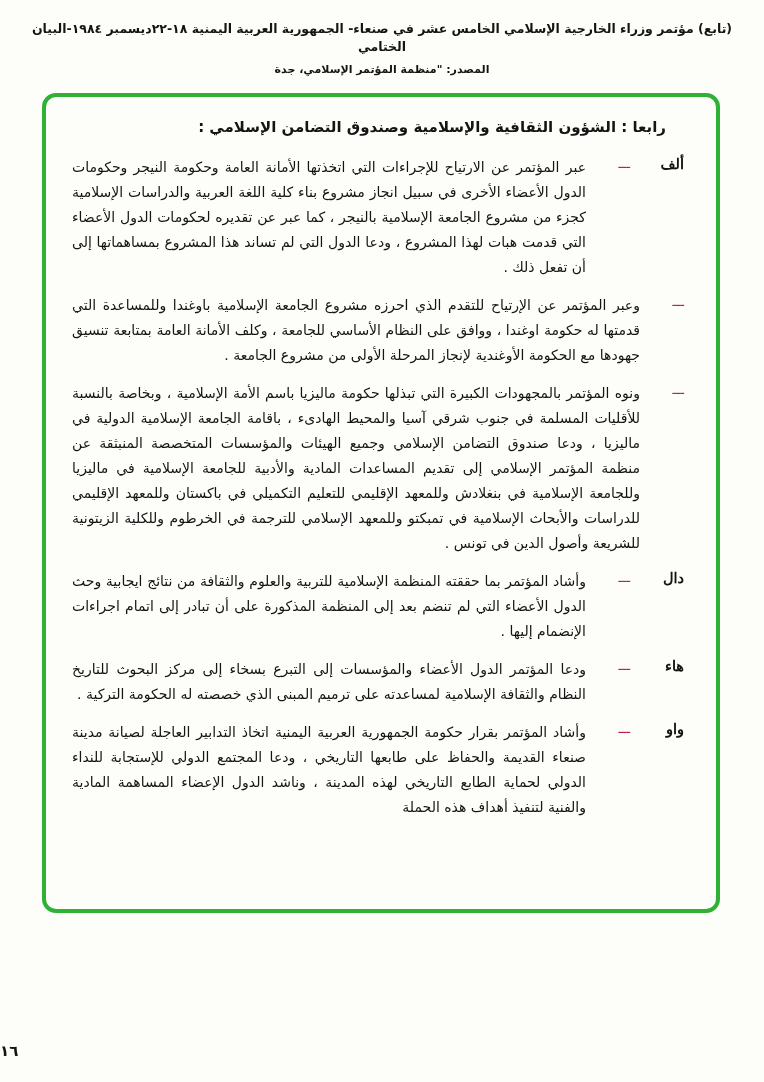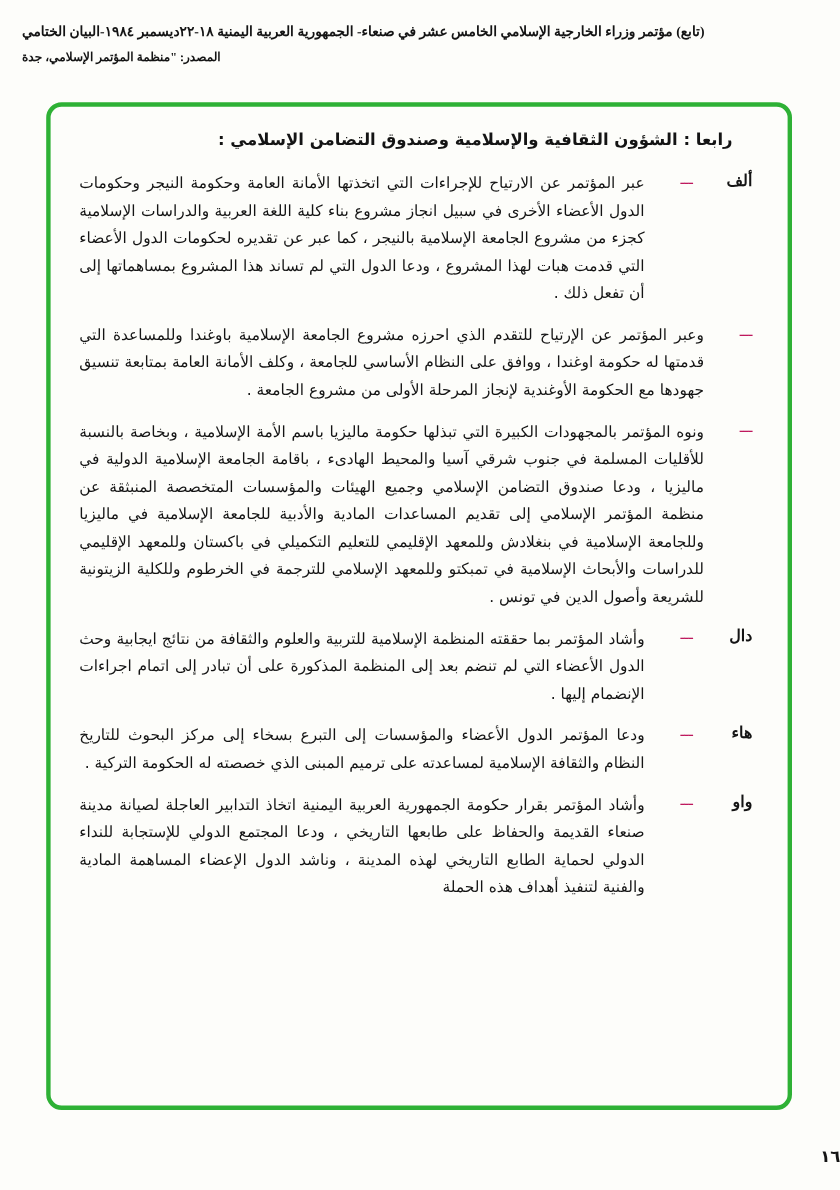--- a/index.html
+++ b/index.html
@@ -13,37 +13,36 @@
   .page {
     position: relative;
     width: 764px; height: 1082px;
     background: #fdfdfa;
     direction: rtl;
     overflow: hidden;
   }
   .header {
     position: absolute;
     top: 20px; right: 20px; left: 20px;
-    text-align: left;
-    font-family: Liberation Serif, serif;
+    text-align: center;
   }
   .header-line1 {
     font-size: 12.5px;
     font-weight: bold;
     line-height: 18px;
   }
   .header-line2 {
     font-size: 11px;
     font-weight: bold;
     margin-top: 7px;
   }
   .content-box {
     position: absolute;
     top: 93px; right: 44px; left: 42px;
-    height: 916px;
+    height: 820px;
     border: 4px solid #2eb135;
     border-radius: 14px;
     padding: 18px 32px 10px 26px;
     overflow: hidden;
     background: transparent;
   }
   .section-title {
     font-weight: bold;
     font-size: 15px;
     margin: 0 18px 16px 0;
@@ -70,21 +69,21 @@
   }
   .item-text {
     flex: 1;
     font-size: 14px;
     line-height: 25px;
     text-align: justify;
   }
   .page-number {
     position: absolute;
     bottom: 22px; left: 0; right: 0;
-    text-align: right;
+    text-align: left;
     font-size: 15px;
     font-weight: bold;
     letter-spacing: 4px;
   }
 </style>
 </head>
 <body>
 
 <div class="page">
 

